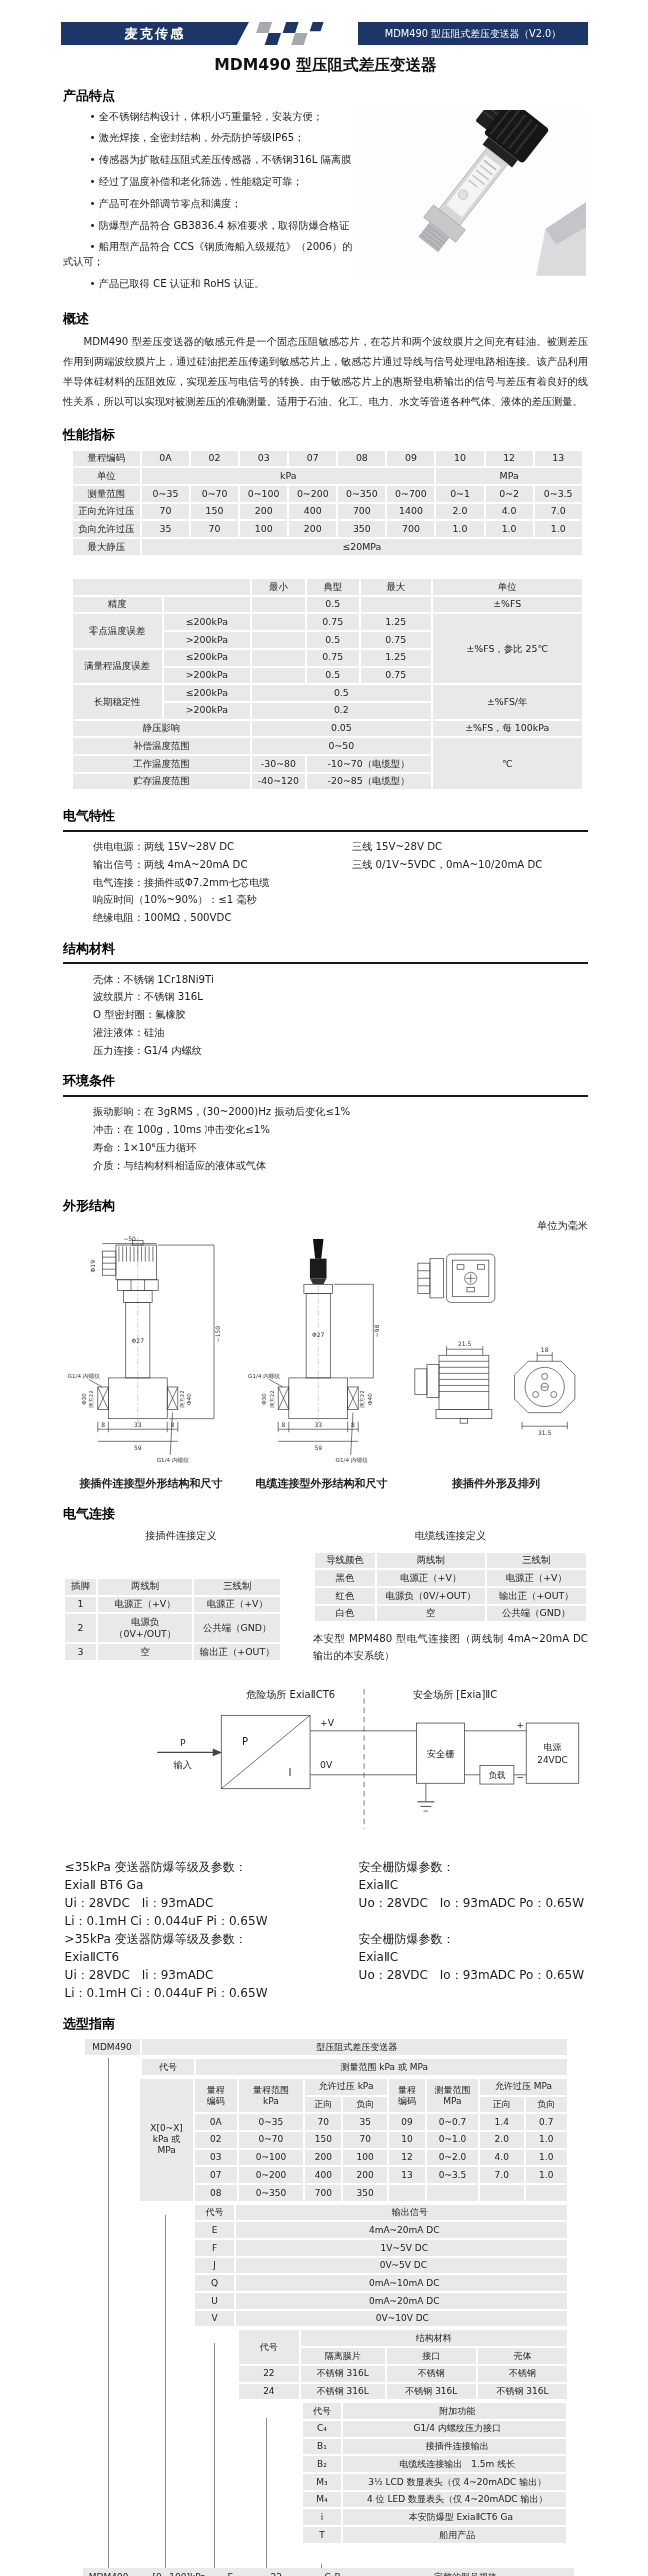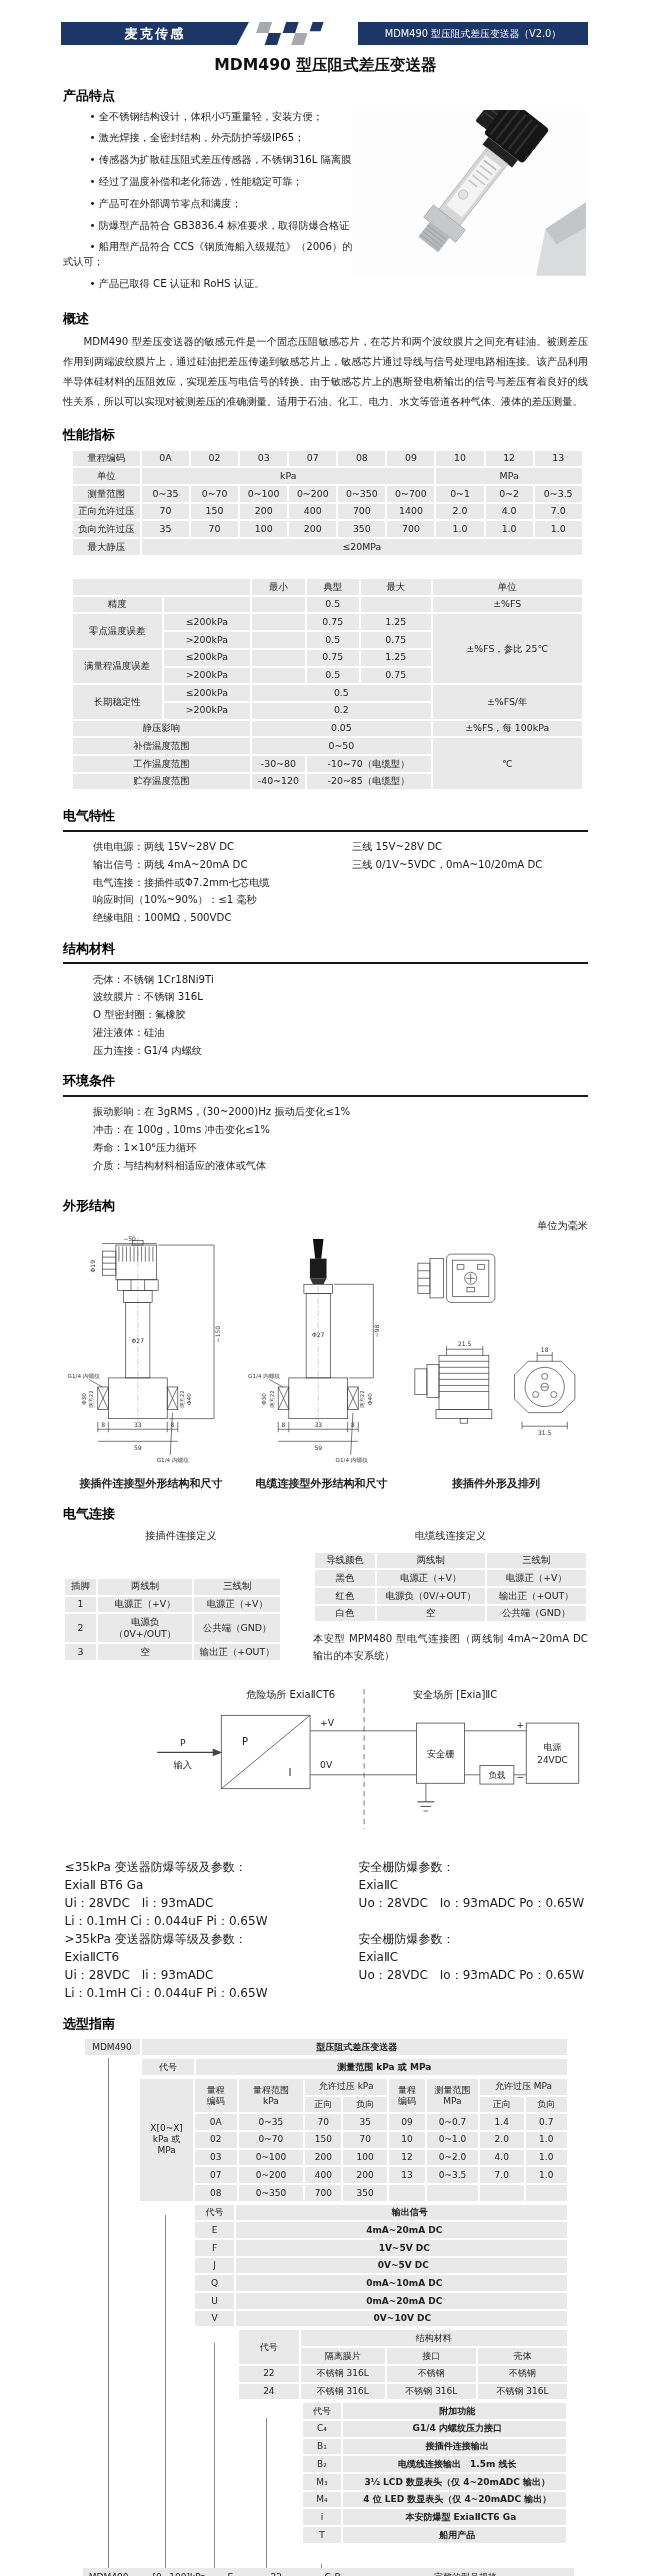--- a/index.html
+++ b/index.html
@@ -56,21 +56,21 @@
   .ex-col-r{width:227px;}
   .exline{min-height:18px;line-height:18px;font-size:12px;white-space:nowrap;}
   
   .ladder{position:relative;margin-top:4.7px;}
   .ladder table.g td{font-size:9px;}
   .vline{position:absolute;width:0.8px;background:#8a8a8a;}
   .lgap{height:23.4px;}
   .ex-model-row{position:relative;margin-left:19.5px;width:491px;height:19px;background:#e9e9e9;
                 font-size:9px;line-height:19px;}
   .ex-model-row span{position:absolute;top:0;}
-  .tal{text-align:left;font-weight:bold;}
+  .tal{text-align:left;}
 </style>
 </head>
 <body>
 
 <div class="page">
 
   <div class="topbar">
     <div class="logo-block">麦克传感</div>
     <svg class="checkers" width="102" height="23.4" viewBox="0 0 130 30">
       <g transform="skewX(-18)">

